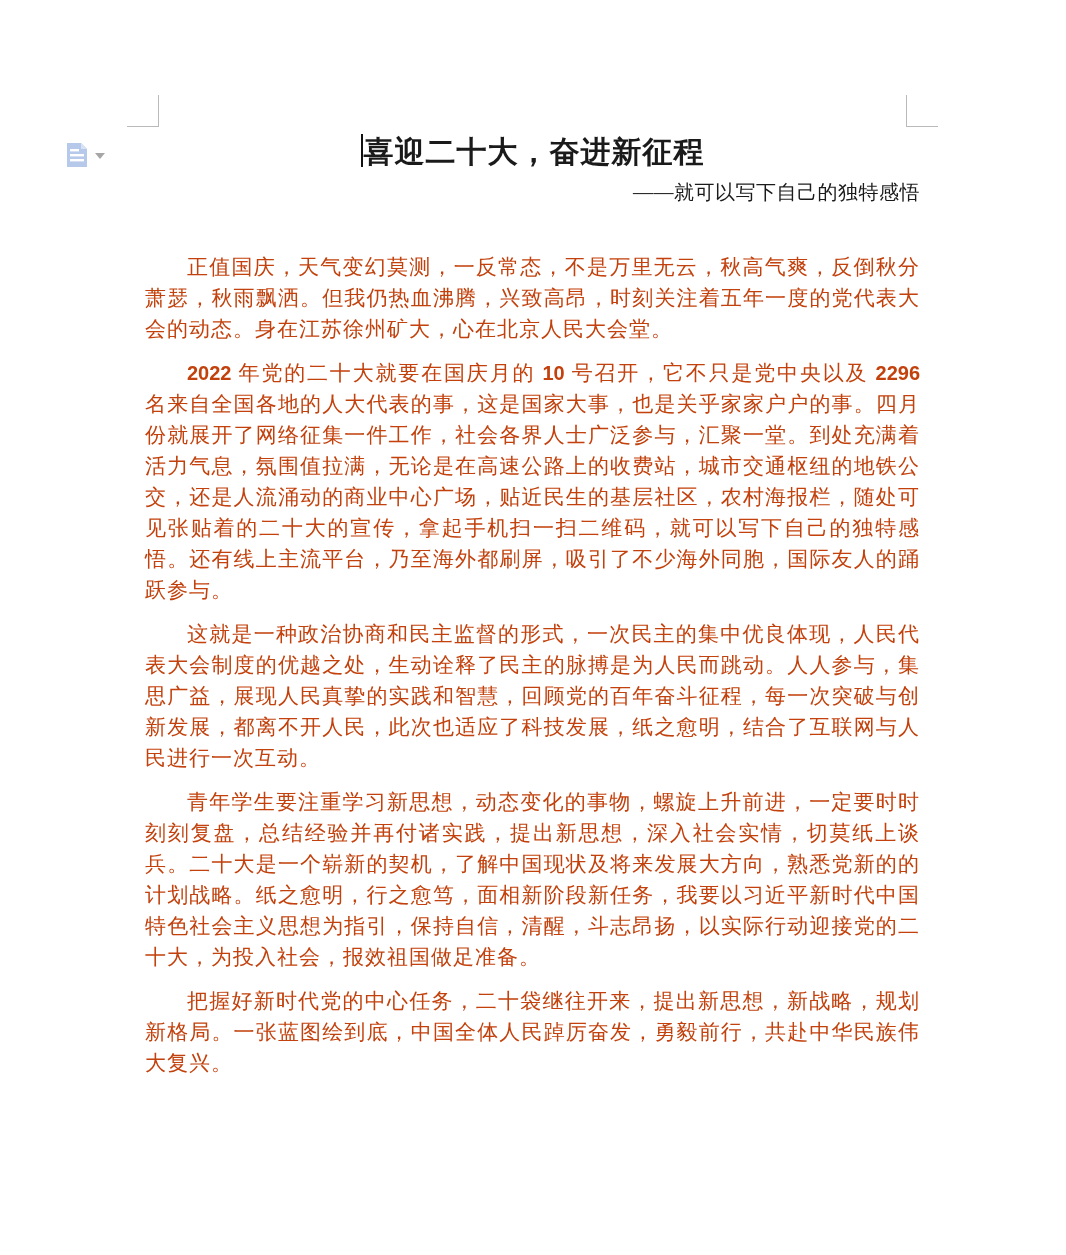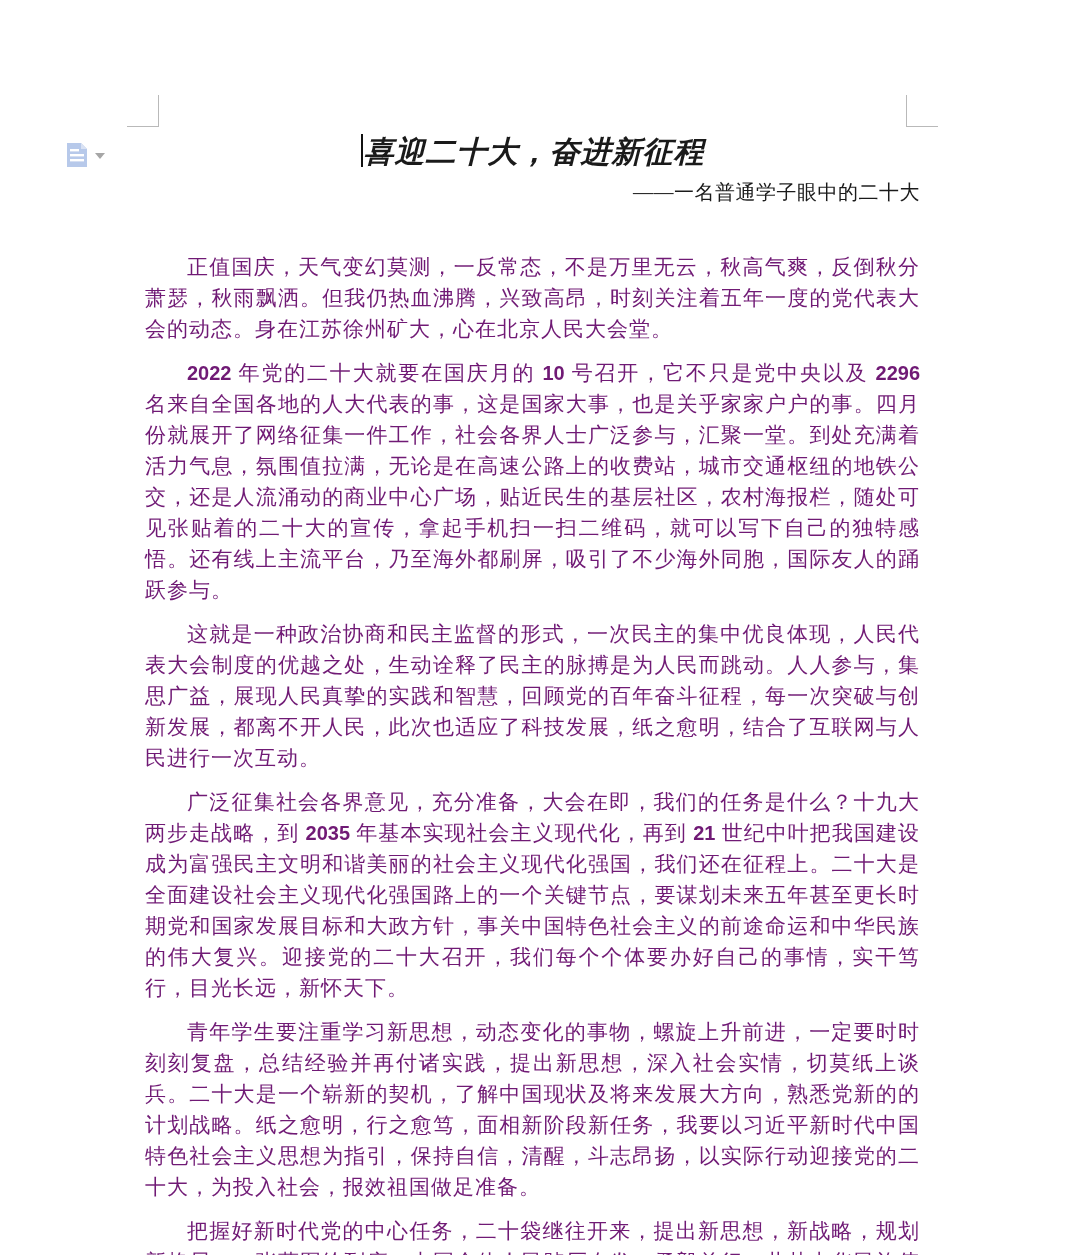--- a/index.html
+++ b/index.html
@@ -38,21 +38,20 @@
   .text-col { position: absolute; left: 145px; width: 775px; }
 
   .doc-title-line {
     top: 130px;
     text-align: center;
     font-size: 30px;
     font-weight: bold;
     line-height: 44px;
     letter-spacing: 1px;
     white-space: nowrap;
-    font-style: italic;
   }
   .caret {
     display: inline-block;
     width: 2px; height: 33px;
     background: #111;
     vertical-align: -5px;
     margin-right: 1px;
   }
   .doc-subtitle {
     top: 178px;
@@ -63,21 +62,21 @@
   }
   .doc-body { top: 252px; }
   .doc-body p {
     font-size: 21px;
     line-height: 31px;
     letter-spacing: 1px;
     text-align: justify;
     text-indent: 2em;
     word-break: break-all;
     margin-bottom: 13px;
-    color: #701a75;
+    color: #c2410c;
   }
   .doc-body p:last-child { margin-bottom: 0; }
   .num {
     font-family: Liberation Sans, sans-serif;
     font-weight: 600;
     letter-spacing: 0;
     font-size: 20px;
   }
 </style>
 </head>
@@ -96,22 +95,21 @@
       <rect x="4" y="17" width="14" height="2.4" fill="#ffffff"></rect>
     </svg>
   </span>
   <span class="dropdown-tri"></span>
 </div>
 
 <div class="text-col doc-title-line" style="position:absolute;">
   <span class="caret"></span><span>喜迎二十大，奋进新征程</span>
 </div>
 
-<div class="text-col doc-subtitle" style="position:absolute;">——一名普通学子眼中的二十大</div>
+<div class="text-col doc-subtitle" style="position:absolute;">——就可以写下自己的独特感悟</div>
 
 <div class="text-col doc-body" style="position:absolute;">
   <p>正值国庆，天气变幻莫测，一反常态，不是万里无云，秋高气爽，反倒秋分萧瑟，秋雨飘洒。但我仍热血沸腾，兴致高昂，时刻关注着五年一度的党代表大会的动态。身在江苏徐州矿大，心在北京人民大会堂。</p>
   <p><span class="num">2022</span> 年党的二十大就要在国庆月的 <span class="num">10</span> 号召开，它不只是党中央以及 <span class="num">2296</span> 名来自全国各地的人大代表的事，这是国家大事，也是关乎家家户户的事。四月份就展开了网络征集一件工作，社会各界人士广泛参与，汇聚一堂。到处充满着活力气息，氛围值拉满，无论是在高速公路上的收费站，城市交通枢纽的地铁公交，还是人流涌动的商业中心广场，贴近民生的基层社区，农村海报栏，随处可见张贴着的二十大的宣传，拿起手机扫一扫二维码，就可以写下自己的独特感悟。还有线上主流平台，乃至海外都刷屏，吸引了不少海外同胞，国际友人的踊跃参与。</p>
   <p>这就是一种政治协商和民主监督的形式，一次民主的集中优良体现，人民代表大会制度的优越之处，生动诠释了民主的脉搏是为人民而跳动。人人参与，集思广益，展现人民真挚的实践和智慧，回顾党的百年奋斗征程，每一次突破与创新发展，都离不开人民，此次也适应了科技发展，纸之愈明，结合了互联网与人民进行一次互动。</p>
-  <p>广泛征集社会各界意见，充分准备，大会在即，我们的任务是什么？十九大两步走战略，到 <span class="num">2035</span> 年基本实现社会主义现代化，再到 <span class="num">21</span> 世纪中叶把我国建设成为富强民主文明和谐美丽的社会主义现代化强国，我们还在征程上。二十大是全面建设社会主义现代化强国路上的一个关键节点，要谋划未来五年甚至更长时期党和国家发展目标和大政方针，事关中国特色社会主义的前途命运和中华民族的伟大复兴。迎接党的二十大召开，我们每个个体要办好自己的事情，实干笃行，目光长远，新怀天下。</p>
   <p>青年学生要注重学习新思想，动态变化的事物，螺旋上升前进，一定要时时刻刻复盘，总结经验并再付诸实践，提出新思想，深入社会实情，切莫纸上谈兵。二十大是一个崭新的契机，了解中国现状及将来发展大方向，熟悉党新的的计划战略。纸之愈明，行之愈笃，面相新阶段新任务，我要以习近平新时代中国特色社会主义思想为指引，保持自信，清醒，斗志昂扬，以实际行动迎接党的二十大，为投入社会，报效祖国做足准备。</p>
   <p>把握好新时代党的中心任务，二十袋继往开来，提出新思想，新战略，规划新格局。一张蓝图绘到底，中国全体人民踔厉奋发，勇毅前行，共赴中华民族伟大复兴。</p>
 </div>
 
 </body></html>

